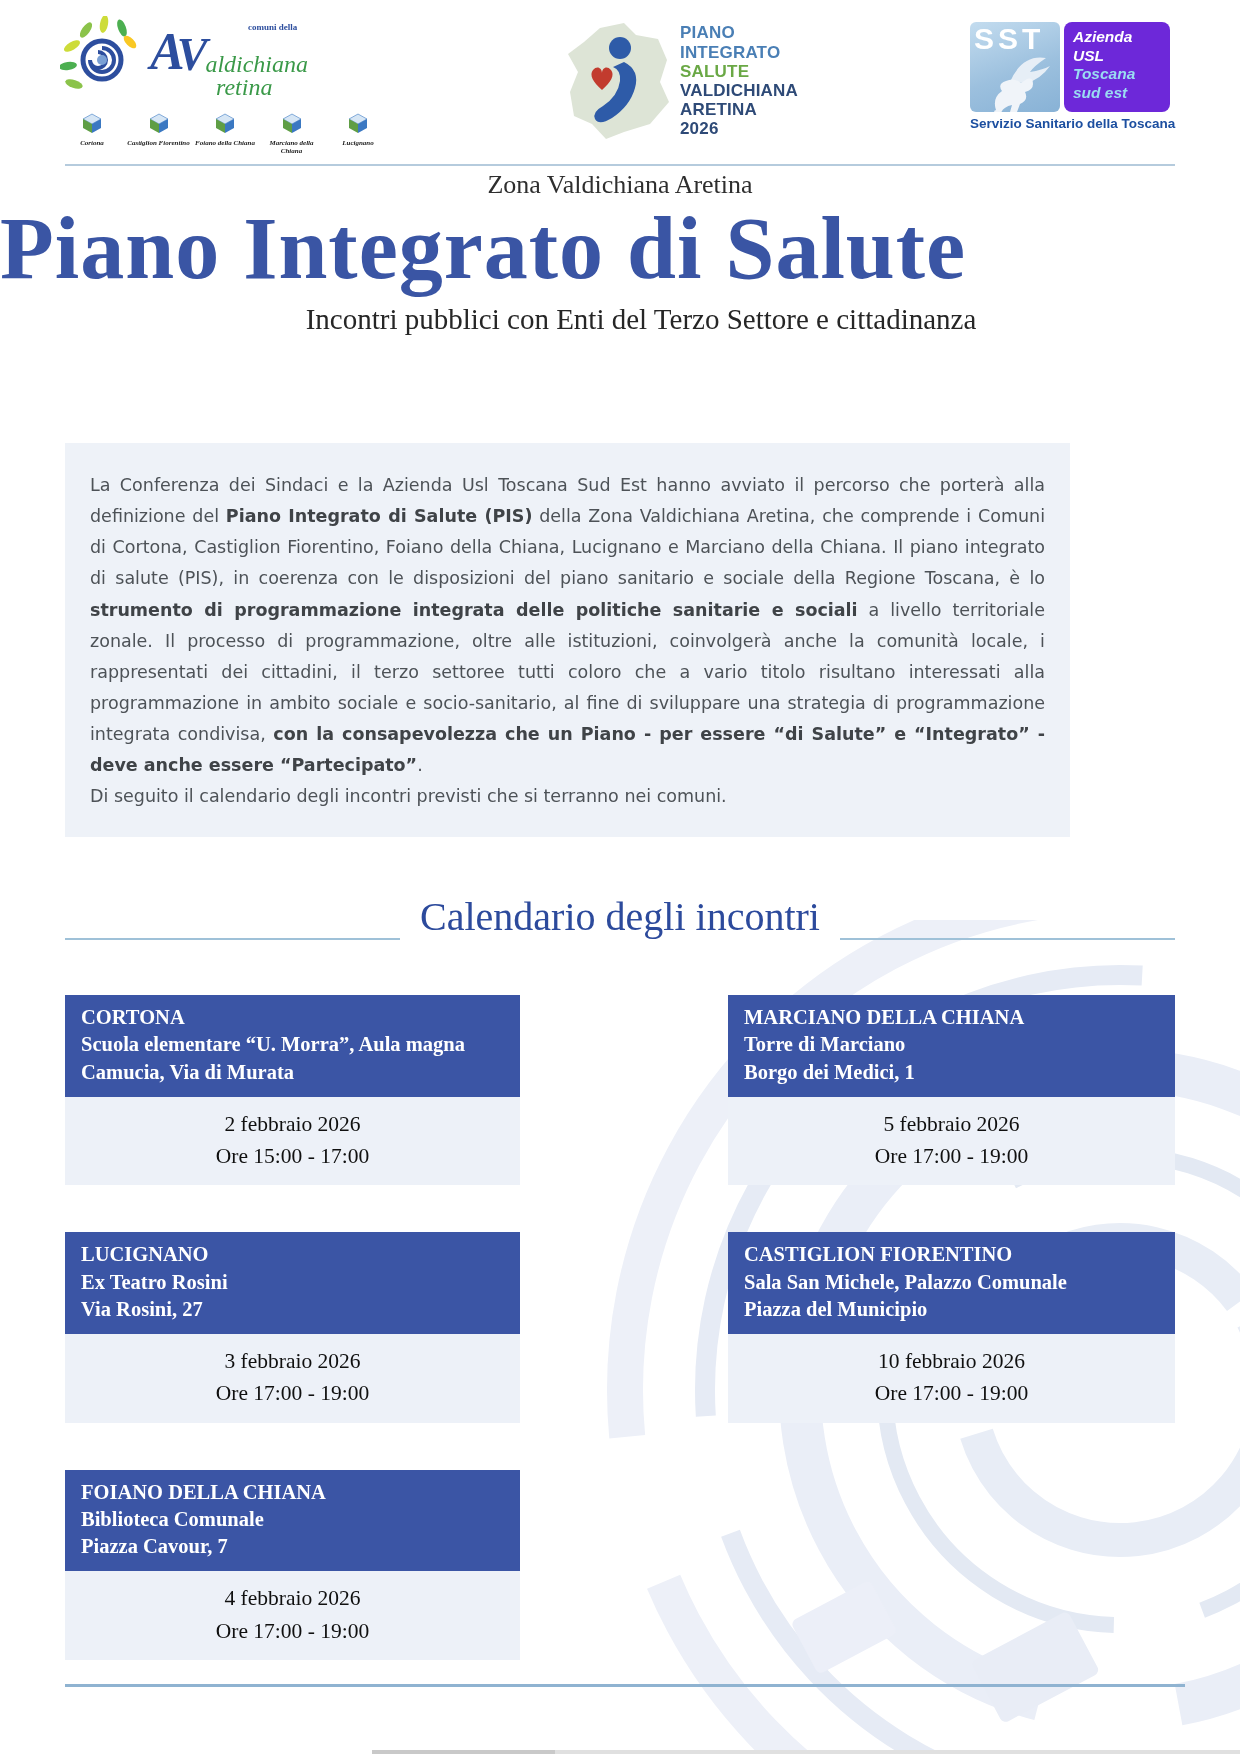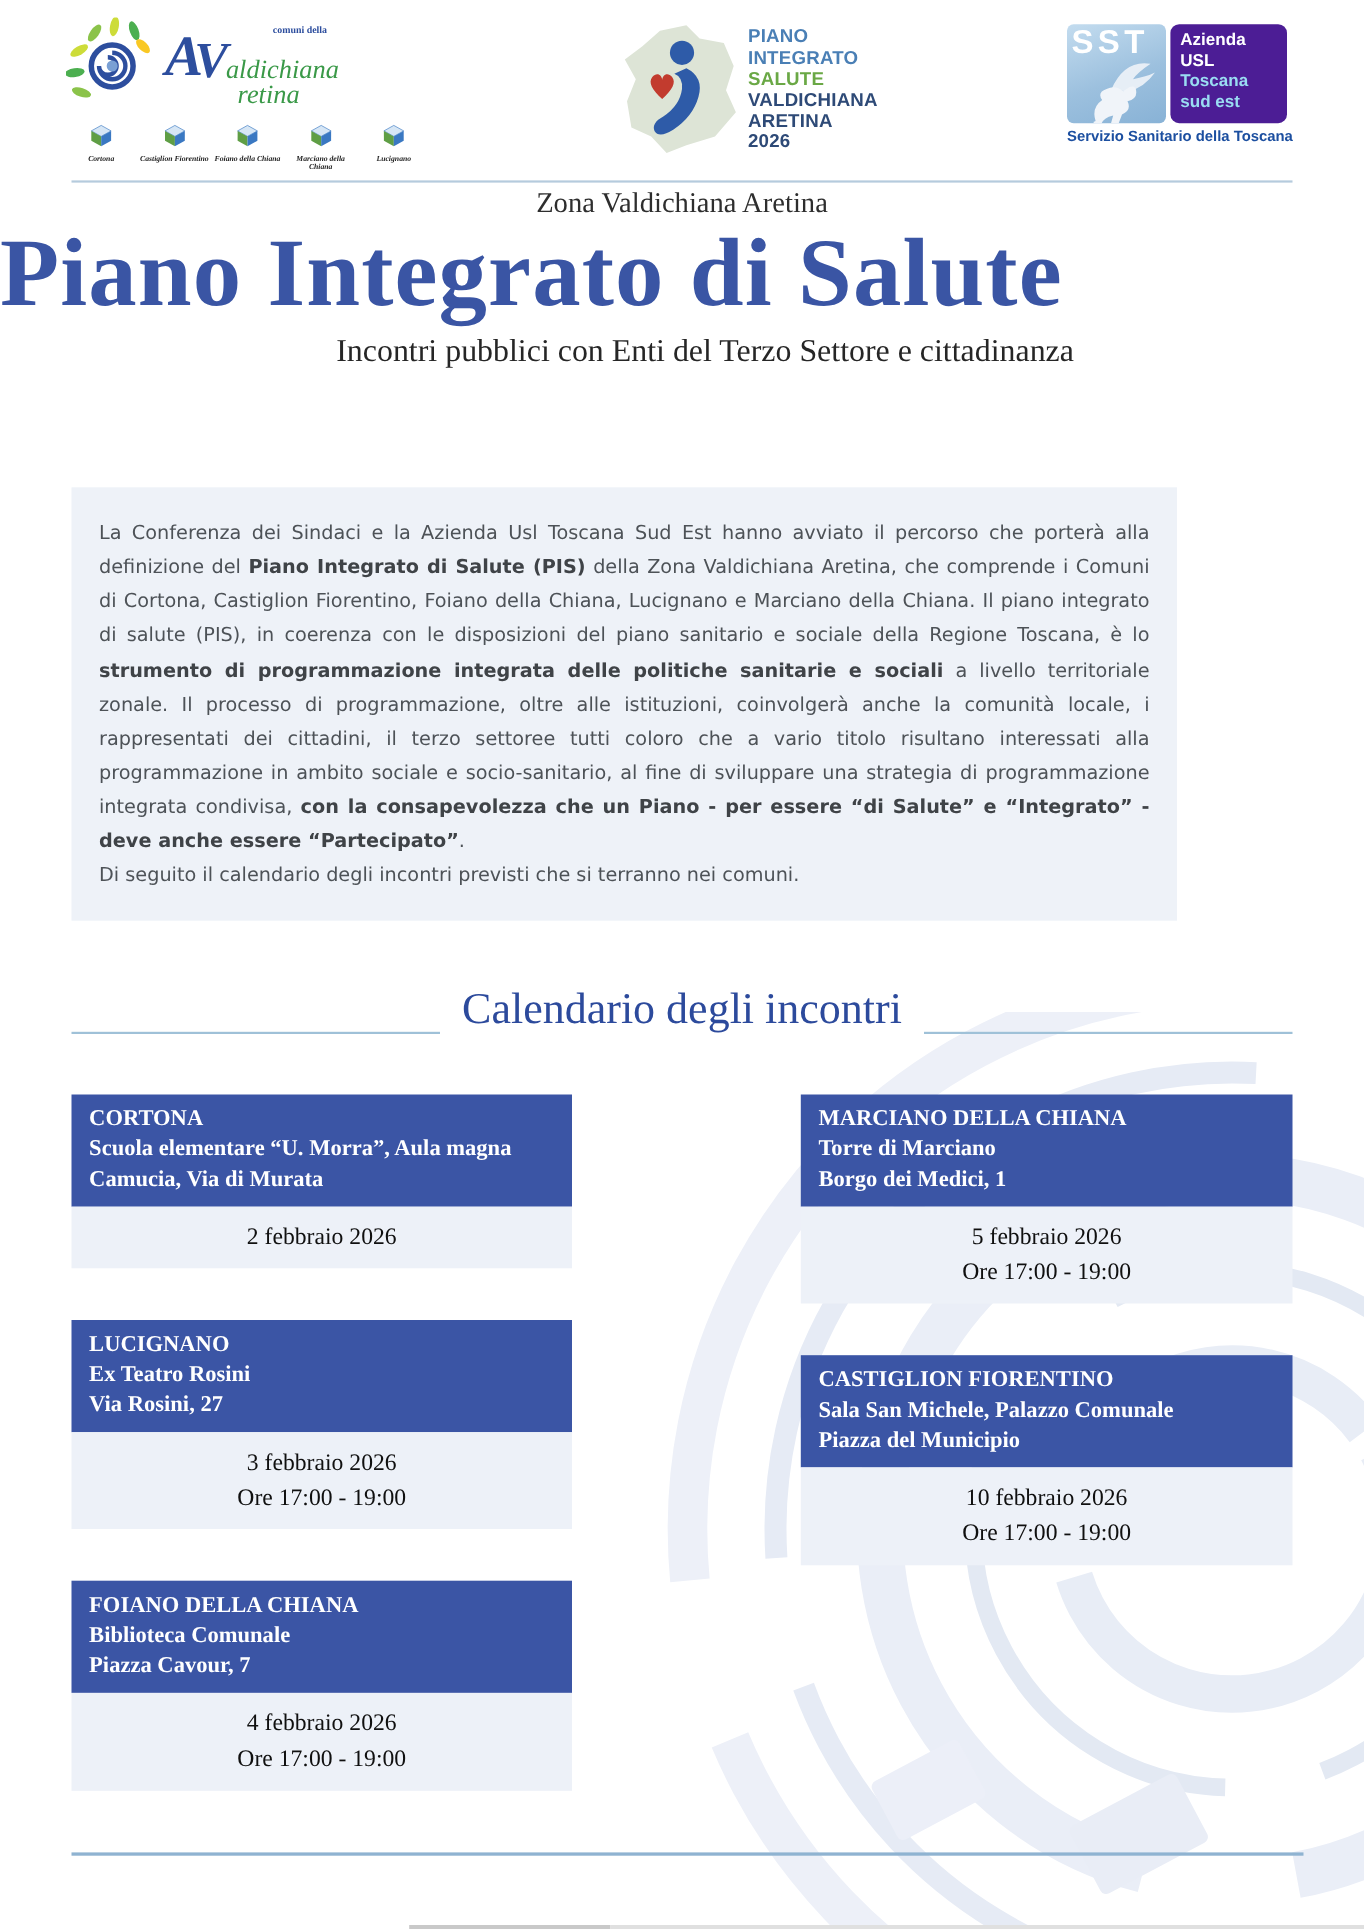--- a/index.html
+++ b/index.html
@@ -26,21 +26,21 @@
   .cube-item{width:64px;text-align:center;}
   .cube-item .lbl{font-size:7px;font-style:italic;font-weight:bold;color:#222;line-height:1.15;display:block;margin-top:1px;}
   
   .pis-logo{display:flex;align-items:center;gap:6px;margin-top:4px;}
   .pis-lines{font-family:"Liberation Sans","DejaVu Sans",sans-serif;font-weight:bold;font-size:17px;line-height:1.13;letter-spacing:.2px;}
   
   .sst-logo{width:210px;margin-top:6px;}
   .sst-row{display:flex;gap:4px;}
   .sst-photo{width:90px;height:90px;border-radius:6px;background:linear-gradient(160deg,#c3dcef 0%,#9cc0de 55%,#88b2d6 100%);position:relative;overflow:hidden;}
   .sst-photo .sst-word{position:absolute;top:0px;left:4px;font-family:"Liberation Sans",sans-serif;font-weight:bold;font-size:30px;color:#ffffff;letter-spacing:4px;}
-  .sst-blue{width:97px;height:78px;border-radius:8px;background:#4c1d95;padding:6px 0 6px 9px;font-family:"Liberation Sans","DejaVu Sans",sans-serif;font-weight:bold;font-size:15.5px;line-height:1.2;}
+  .sst-blue{width:97px;height:78px;border-radius:8px;background:#6d28d9;padding:6px 0 6px 9px;font-family:"Liberation Sans","DejaVu Sans",sans-serif;font-weight:bold;font-size:15.5px;line-height:1.2;font-style:italic;}
   .sst-blue .w{color:#ffffff;}
   .sst-blue .c{color:#9adcf2;}
   .sst-caption{font-family:"Liberation Sans","DejaVu Sans",sans-serif;font-weight:bold;font-size:13.5px;color:#1c4fa0;margin-top:4px;white-space:nowrap;}
   
   .rule-top{top:164px;left:65px;width:1110px;height:2px;background:#b5cbdd;}
   .zona{top:170px;left:0;width:1240px;text-align:center;font-size:26px;color:#2e2e2e;}
   .main-title{top:198px;left:0;width:1240px;font-size:88px;font-weight:bold;color:#3a55a4;letter-spacing:1px;}
   .subtitle{top:303px;left:0;width:1240px;text-align:center;font-size:29px;color:#262626;padding-left:21px;}
   
   .intro-box{top:443px;left:65px;width:1005px;box-sizing:border-box;background:#eef2f8;padding:27px 25px 24px 25px;
@@ -211,20 +211,21 @@
 <div class="layer cards">
   <div class="col col-left" id="col-left">
   <div class="card">
     <div class="card-header">
       <div class="city">CORTONA</div>
       <div class="venue">Scuola elementare “U. Morra”, Aula magna</div>
       <div class="addr">Camucia, Via di Murata</div>
     </div>
     <div class="card-body">
       <div class="date">2 febbraio 2026</div>
+      <div class="time">Ore 15:00 - 17:00</div>
     </div>
   </div>
 
   <div class="card">
     <div class="card-header">
       <div class="city">LUCIGNANO</div>
       <div class="venue">Ex Teatro Rosini</div>
       <div class="addr">Via Rosini, 27</div>
     </div>
     <div class="card-body">

